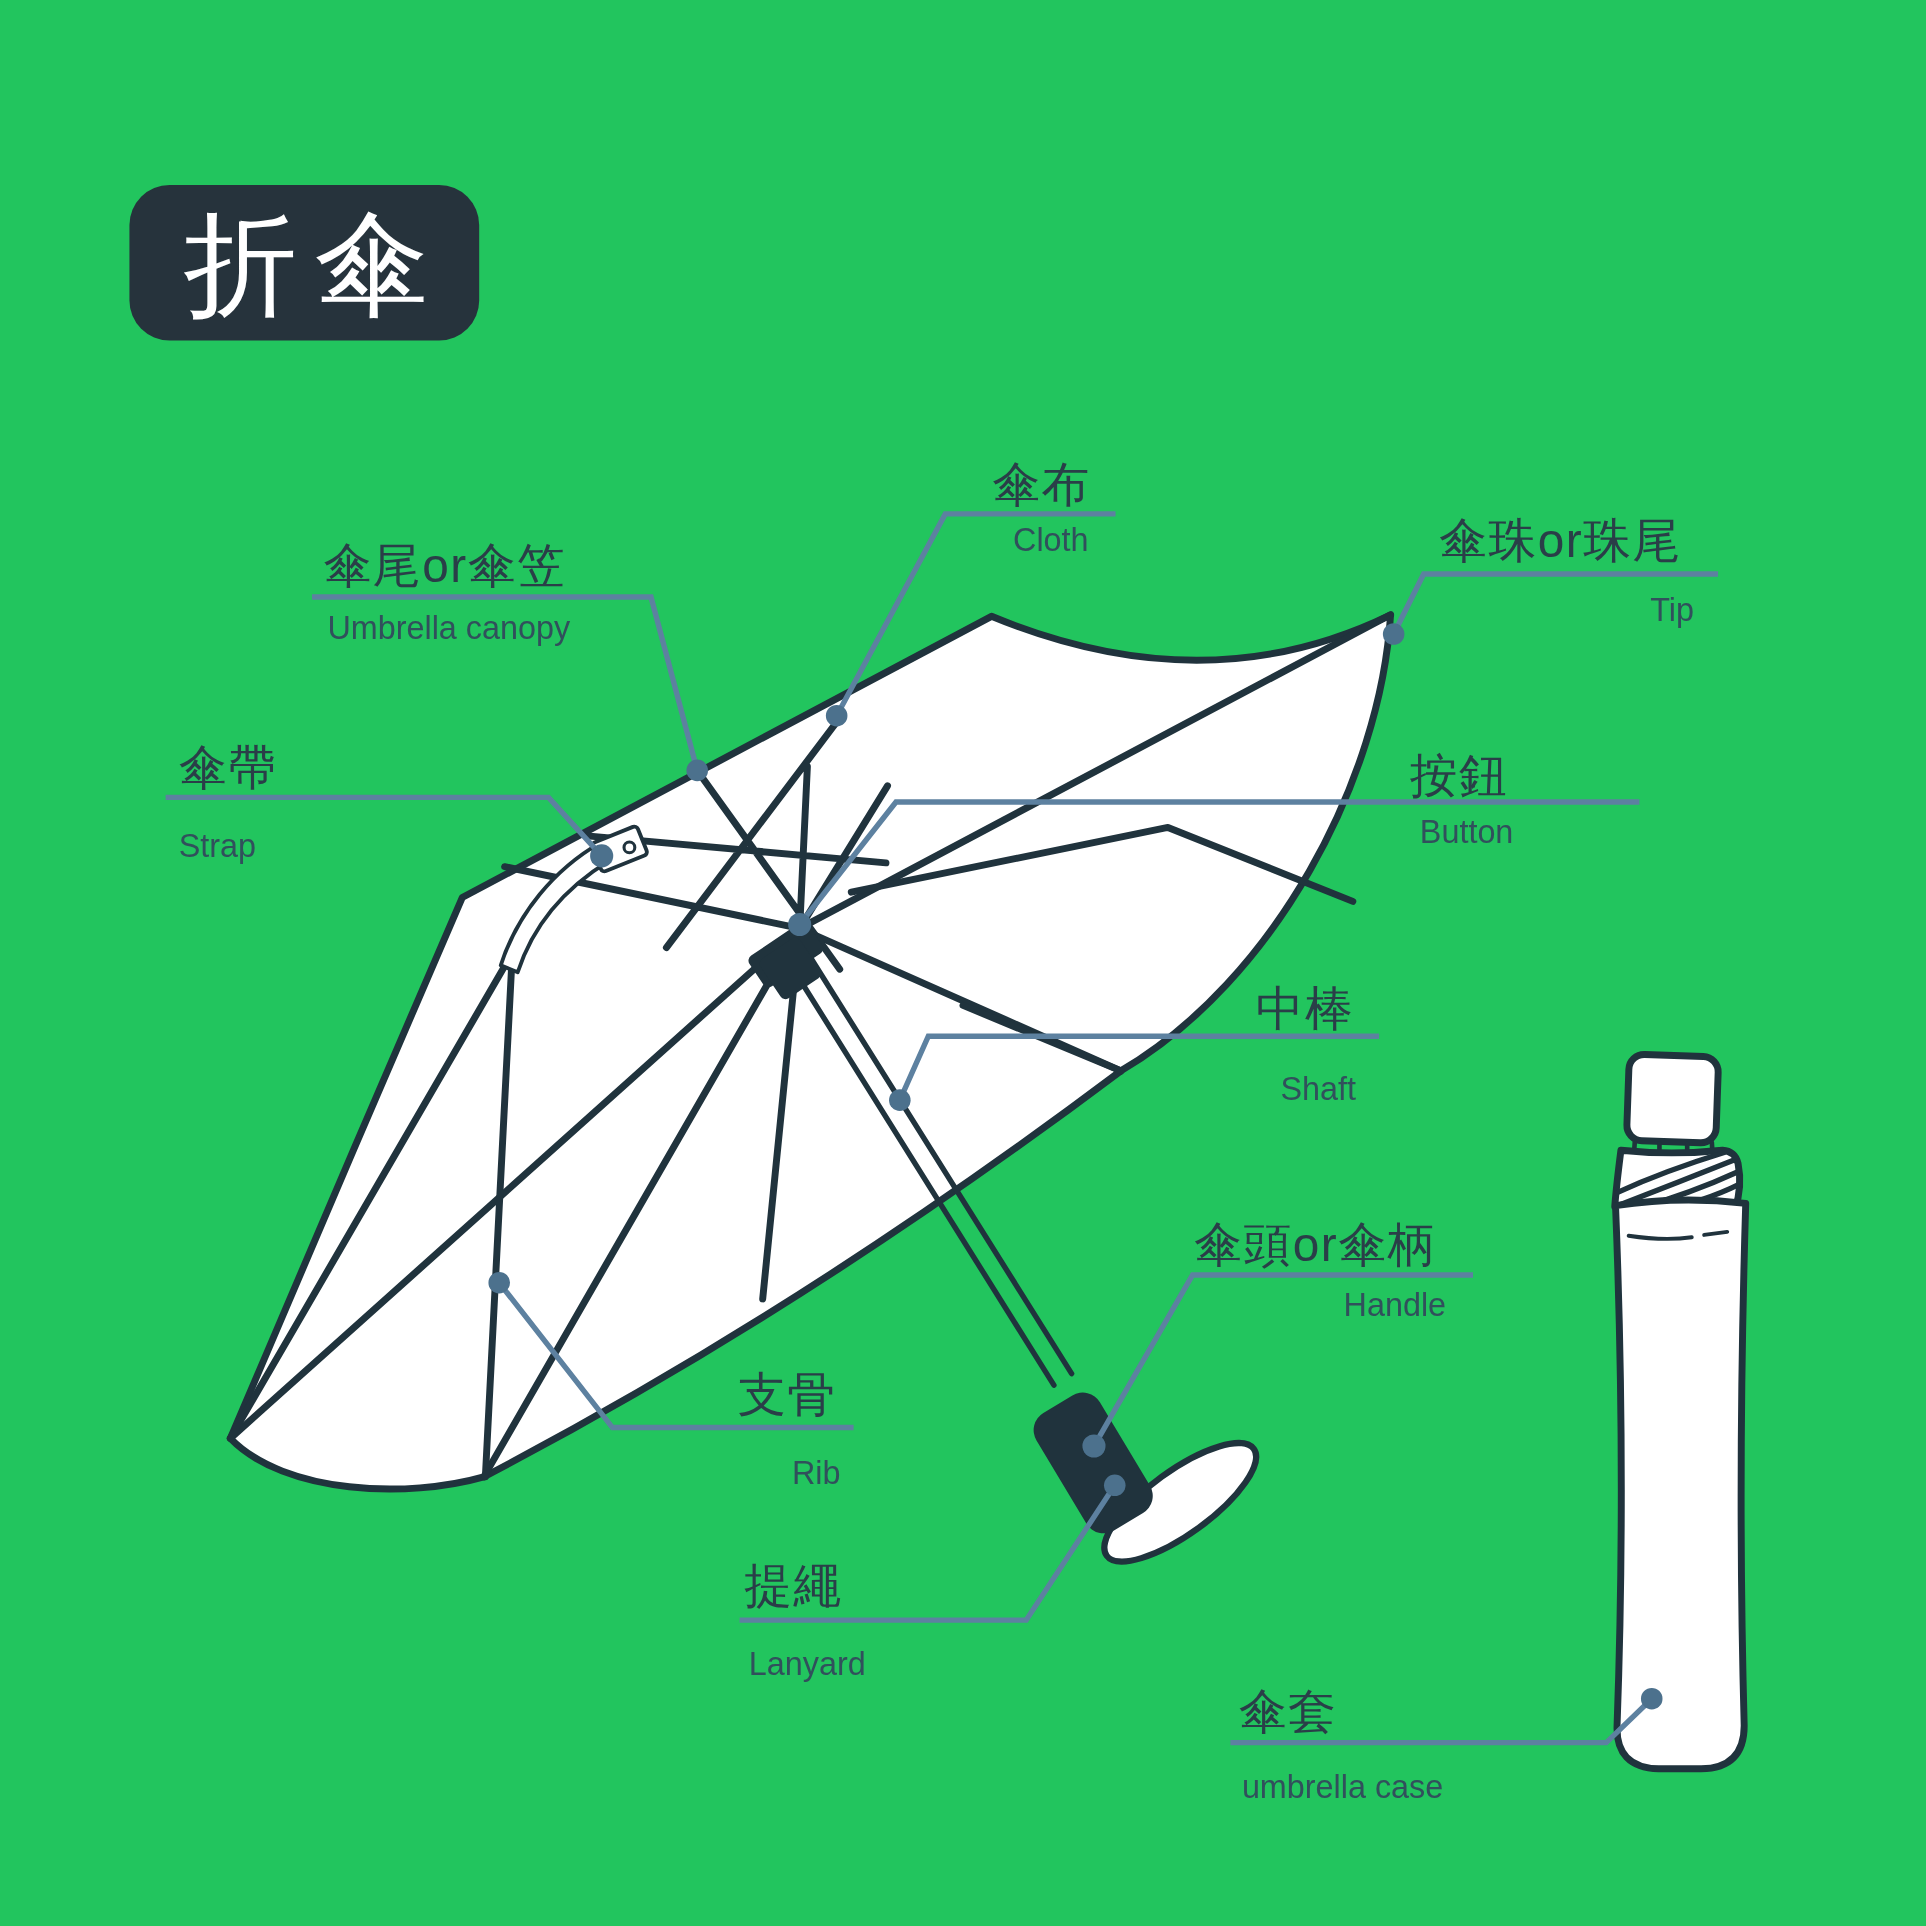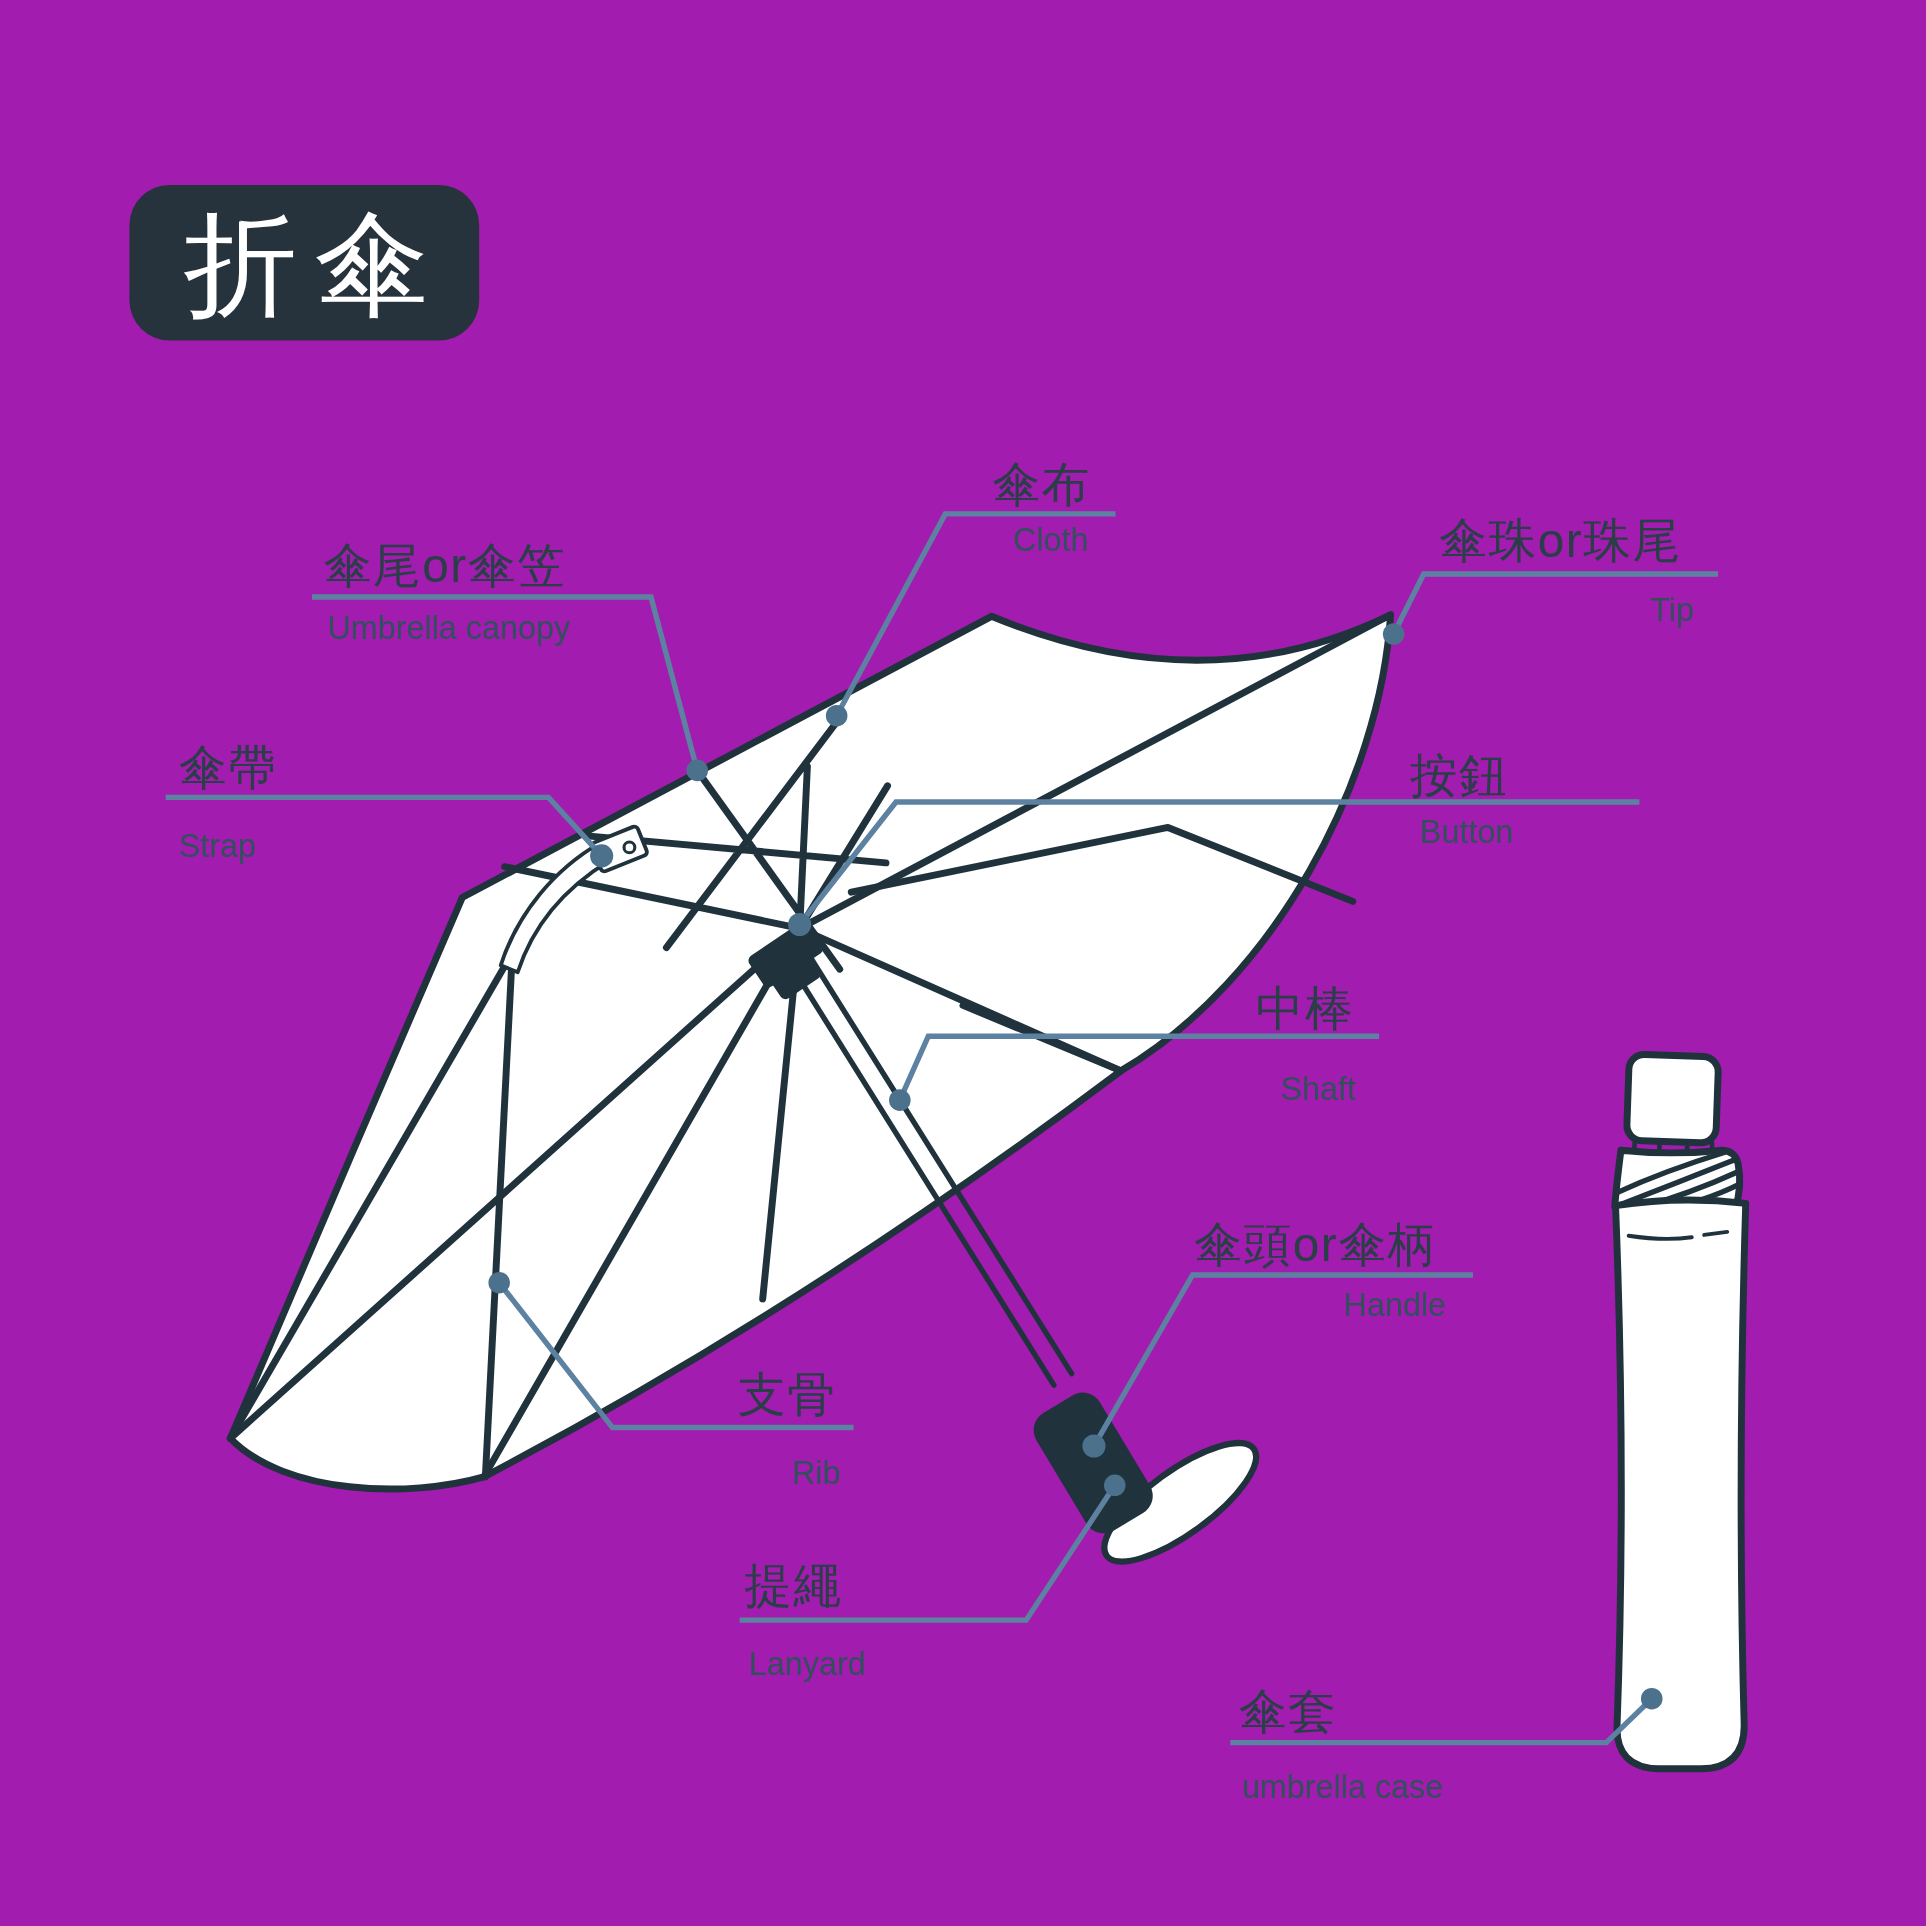--- a/index.html
+++ b/index.html
@@ -1,16 +1,16 @@
 <!DOCTYPE html>
 <html style="font-size:12.3px"><head>
 <meta charset="utf-8">
 <style>
   html,body{margin:0;padding:0;background:#ffffff;}
-  .page{width:1926px;height:1926px;position:relative;background:#a21caf;overflow:hidden;}
+  .page{width:1926px;height:1926px;position:relative;background:#22c55e;overflow:hidden;}
   svg{display:block;}
   .ink{stroke:#20333d;stroke-width:9;fill:none;stroke-linecap:round;stroke-linejoin:round;}
   .ink-thin{stroke:#20333d;stroke-width:5;fill:#ffffff;stroke-linecap:round;stroke-linejoin:round;}
   .ink-fill{fill:#20333d;stroke:none;}
   .white-fill{fill:#ffffff;}
   .leader{stroke:#5d81a0;stroke-width:7;fill:none;stroke-linecap:butt;stroke-linejoin:miter;}
   .dot{fill:#4c718d;stroke:none;}
   .zh{font-family:"Liberation Sans",sans-serif;font-size:62px;fill:#2a3e48;letter-spacing:2px;}
   .en{font-family:"Liberation Sans",sans-serif;font-size:42px;fill:#31505c;}
   .title-zh{font-family:"Liberation Sans",sans-serif;font-size:148px;fill:#ffffff;letter-spacing:22px;}

